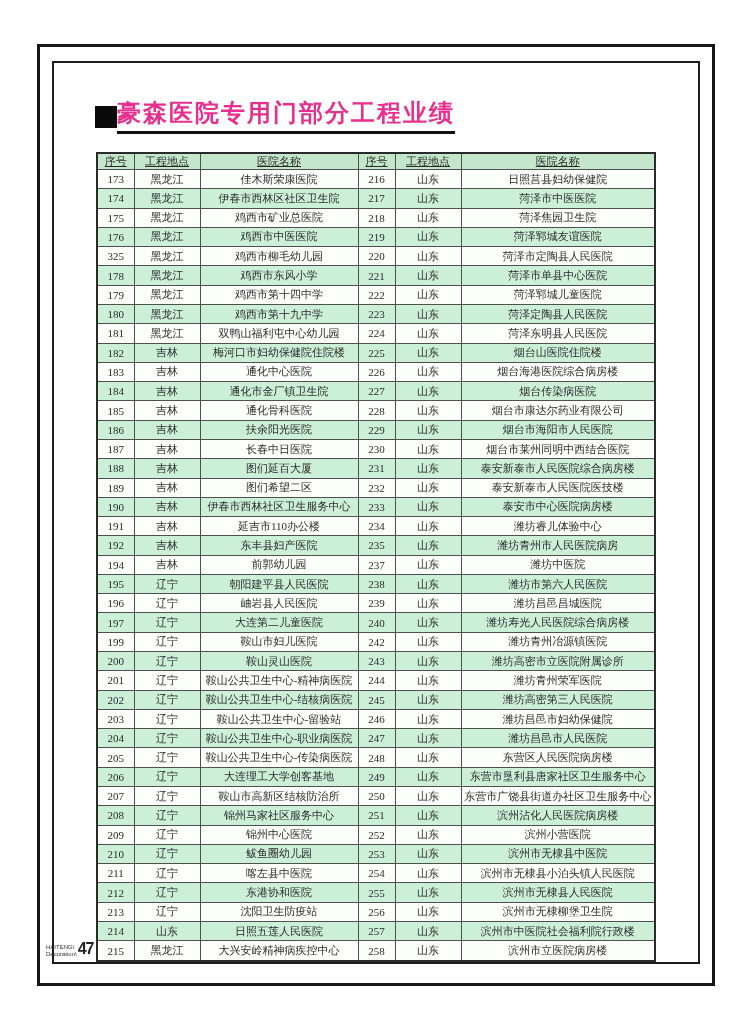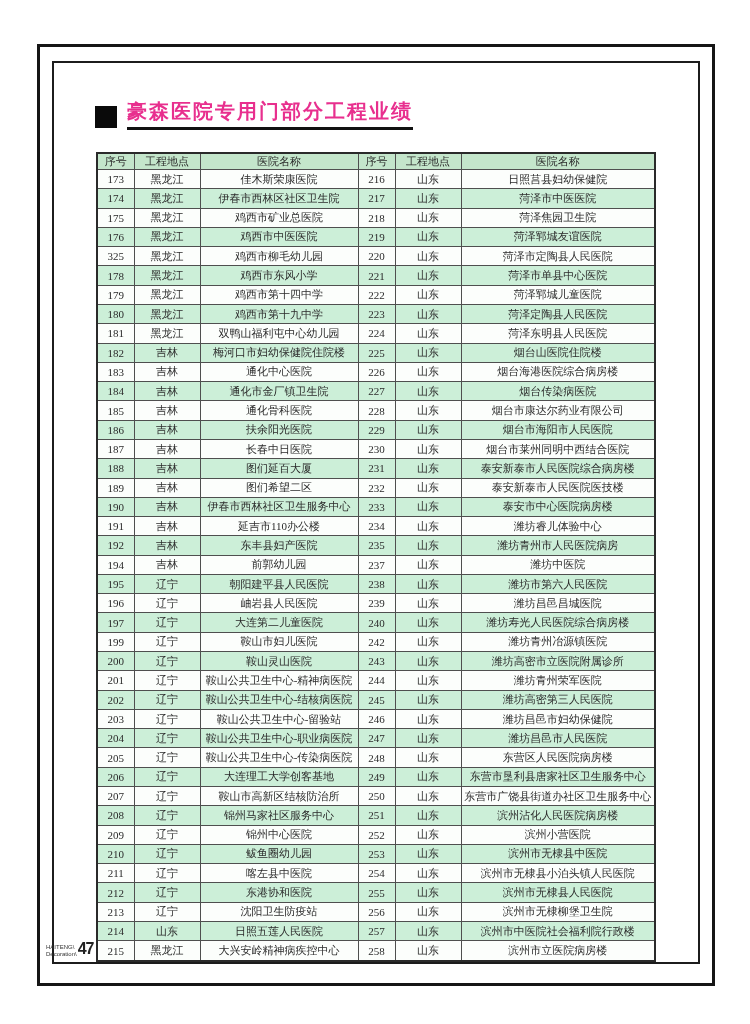--- a/index.html
+++ b/index.html
@@ -42,22 +42,21 @@
     display: flex;
     align-items: flex-start;
   }
   .title-square {
     width: 22px;
     height: 22px;
     background: #0a0a0a;
     margin-top: 5px;
   }
   .title-text {
-    margin-left: 10px;
-    font-size: 20px;
+    font-size: 24px;
     font-weight: bold;
     letter-spacing: 2px;
     color: var(--title-color, #e82f8e);
     line-height: 1;
     padding-bottom: 6px;
     border-bottom: 3px solid #111111;
     white-space: nowrap;
   }
   .projects-table {
     position: absolute;
@@ -75,20 +74,21 @@
     border: 1px solid #4f4f4f;
     text-align: center;
     vertical-align: middle;
     padding: 0 1px;
     overflow: hidden;
     white-space: nowrap;
     font-weight: normal;
   }
   .projects-table thead th {
     background: var(--header-bg, #c4e6cb);
+    text-decoration: underline;
   }
   .projects-table tbody tr:nth-child(odd)  td { background: var(--row-odd-bg, #fcfefc); }
   .projects-table tbody tr:nth-child(even) td { background: var(--row-even-bg, #ccefd8); }
   col.c-serial   { width: 37px; }
   col.c-location { width: 66px; }
   col.c-hospital-l { width: 158px; }
   col.c-serial-r { width: 37px; }
   col.c-location-r { width: 66px; }
   col.c-hospital-r { width: 194px; }
   .footer {

